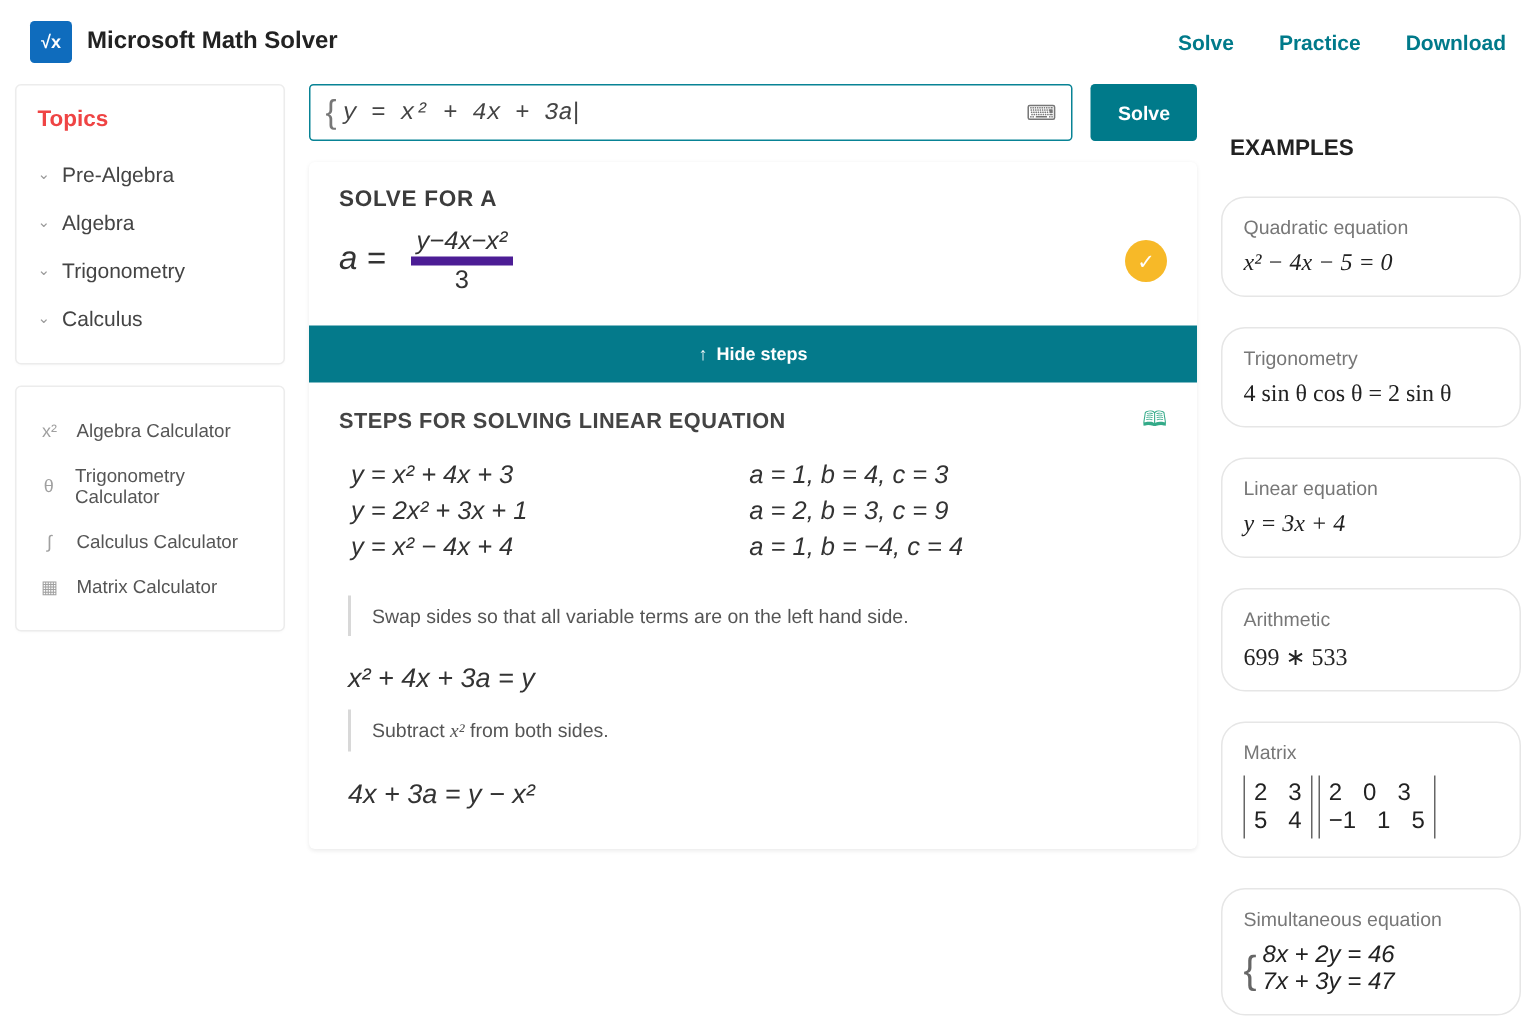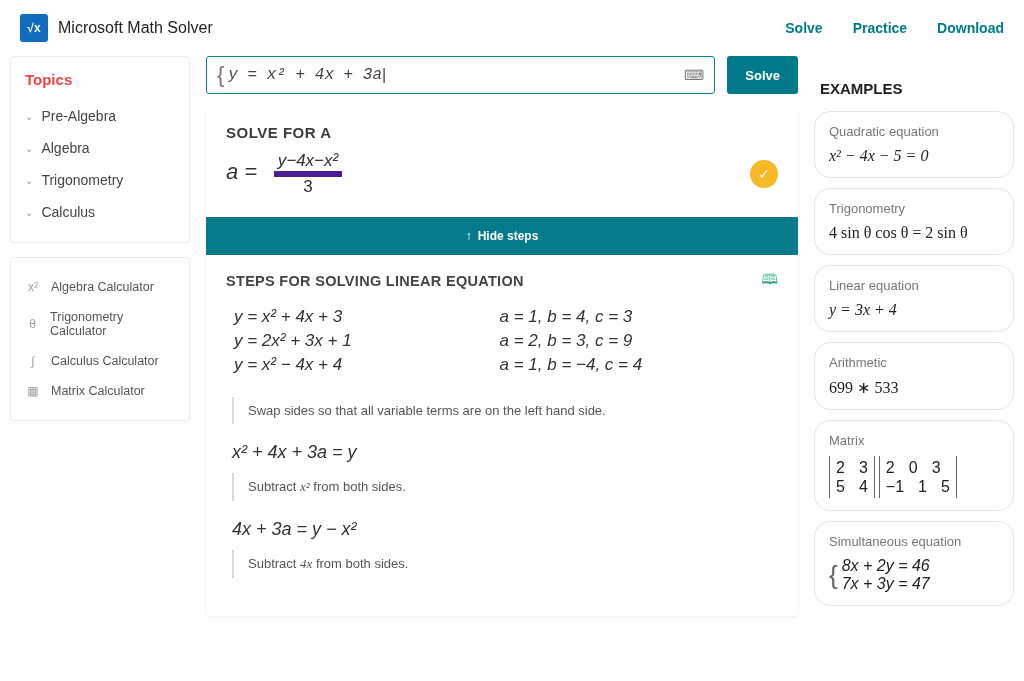--- a/index.html
+++ b/index.html
@@ -1,20 +1,20 @@
 <!DOCTYPE html>
 <html><head>
 <meta charset="utf-8">
 <style>
 * { margin: 0; padding: 0; box-sizing: border-box; font-family: "Segoe UI", Arial, sans-serif; }
 body { background: #fff; width: 1024px; height: 681px; overflow: hidden; }
 
 .header { display: flex; align-items: center; height: 56px; padding: 0 20px; }
 .logo { width: 28px; height: 28px; background: #0f6cbd; border-radius: 3px; display: flex; align-items: center; justify-content: center; color: #fff; font-size: 12px; font-weight: bold; }
-.logo-text { font-size: 16px; font-weight: 400; color: #222; margin-left: 10px; }
+.logo-text { font-size: 16px; font-weight: 700; color: #222; margin-left: 10px; }
 .nav { margin-left: auto; display: flex; gap: 30px; }
 .nav a { color: #007a8a; font-weight: 600; font-size: 14px; text-decoration: none; }
 
 .page { display: flex; gap: 16px; padding: 0 10px 0 10px; align-items: flex-start; }
 
 .sidebar { width: 180px; display: flex; flex-direction: column; gap: 14px; }
 .panel { background: #fff; border: 1px solid #ececec; border-radius: 4px; padding: 14px 14px; box-shadow: 0 1px 2px rgba(0,0,0,0.02); }
 .topics-title { font-weight: 700; font-size: 15px; color: #ef4444; margin-bottom: 12px; }
 .topic-item { display: flex; align-items: center; gap: 8px; font-size: 14px; color: #444; padding: 8px 0; cursor: pointer; }
 .chev { font-size: 10px; color: #999; }
@@ -42,21 +42,21 @@
 
 .steps-head { display: flex; align-items: center; padding: 14px 20px 6px 20px; }
 .steps-title { font-weight: 700; color: #444; font-size: 14.5px; letter-spacing: 0.3px; }
 .immerse { margin-left: auto; color: #3a8; font-size: 14px; }
 
 .steps-body { padding: 8px 26px 20px 26px; font-family: "Cambria Math", "Times New Roman", serif; color: #333; }
 .sys-grid { display: grid; grid-template-columns: auto auto; column-gap: 18px; row-gap: 4px; font-size: 17px; margin-bottom: 22px; margin-left: 2px; }
 .step-note { border-left: 2px solid #d8d8d8; padding: 6px 0 6px 14px; margin: 10px 0 18px 0; font-family: "Segoe UI", Arial, sans-serif; font-size: 13px; color: #555; }
 .step-eq { font-size: 18px; margin: 6px 0 6px 0; }
 
-.right { width: 200px; display: flex; flex-direction: column; gap: 10px; }
+.right { width: 200px; display: flex; flex-direction: column; gap: 20px; }
 .right-title { font-weight: 700; font-size: 15px; color: #222; padding: 14px 6px 4px 6px; }
 .ex-card { border: 1px solid #e6e6e6; border-radius: 16px; padding: 12px 14px; background: #fff; cursor: pointer; }
 .ex-label { font-size: 13px; color: #777; margin-bottom: 8px; }
 .ex-math { font-family: "Cambria Math", "Times New Roman", serif; font-size: 16px; color: #222; }
 .mat { display: inline-block; border-left: 1px solid #666; border-right: 1px solid #666; padding: 2px 6px; line-height: 1.2; }
 .mat-row { display: flex; gap: 14px; }
 .sim-brace { display: inline-block; font-size: 26px; vertical-align: middle; color: #666; margin-right: 4px; }
 </style>
 </head>
 <body>
@@ -147,21 +147,20 @@
             <div>a = 1, b = 4, c = 3</div>
           <div>y = 2x² + 3x + 1</div>
             <div>a = 2, b = 3, c = 9</div>
           <div>y = x² − 4x + 4</div>
             <div>a = 1, b = −4, c = 4</div>
         </div>
         <div class="step-note">Swap sides so that all variable terms are on the left hand side.</div>
         <div class="step-eq" style="font-style:italic;">x² + 4x + 3a = y</div>
         <div class="step-note"><span>Subtract <span style="font-family:'Cambria Math',serif; font-style:italic;">x²</span> from both sides.</span></div>
         <div class="step-eq" style="font-style:italic;">4x + 3a = y − x²</div>
-        <div class="step-note"><span>Subtract <span style="font-family:'Cambria Math',serif; font-style:italic;">4x</span> from both sides.</span></div>
       </div>
     </div>
   </div>
 
   <div class="right">
     <div class="input-row" style="visibility:hidden; height:0;"></div>
     <div class="right-title">EXAMPLES</div>
 
     <div class="ex-card">
       <div class="ex-label">Quadratic equation</div>

